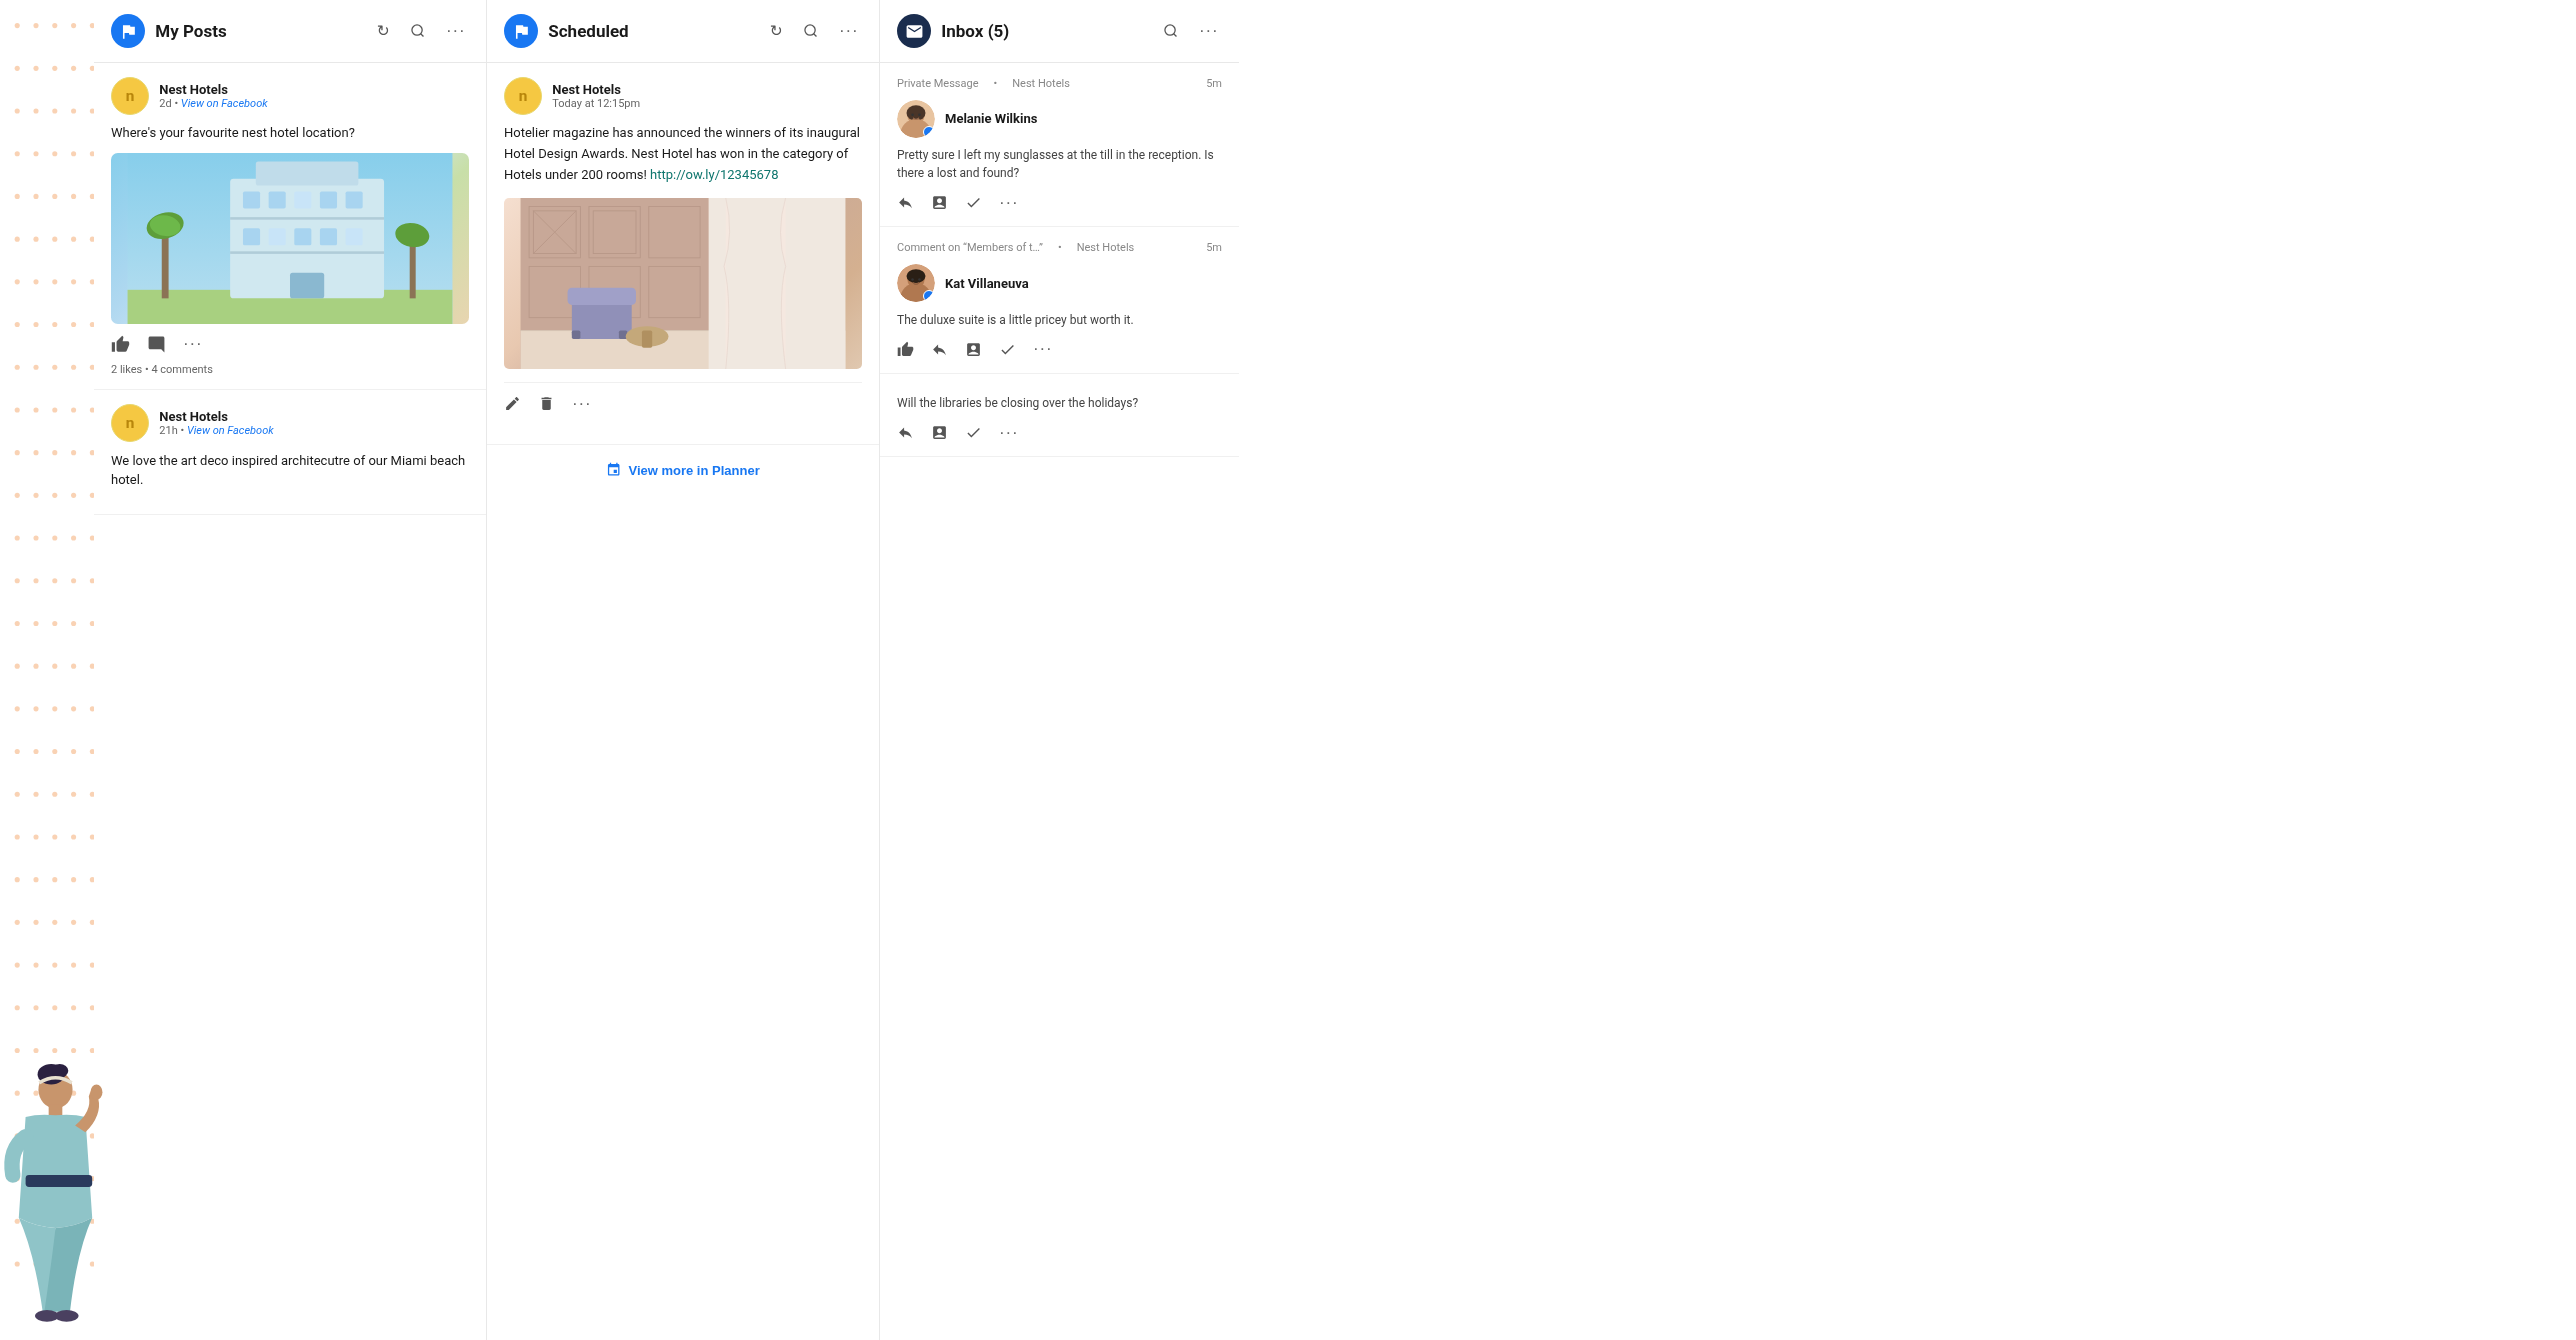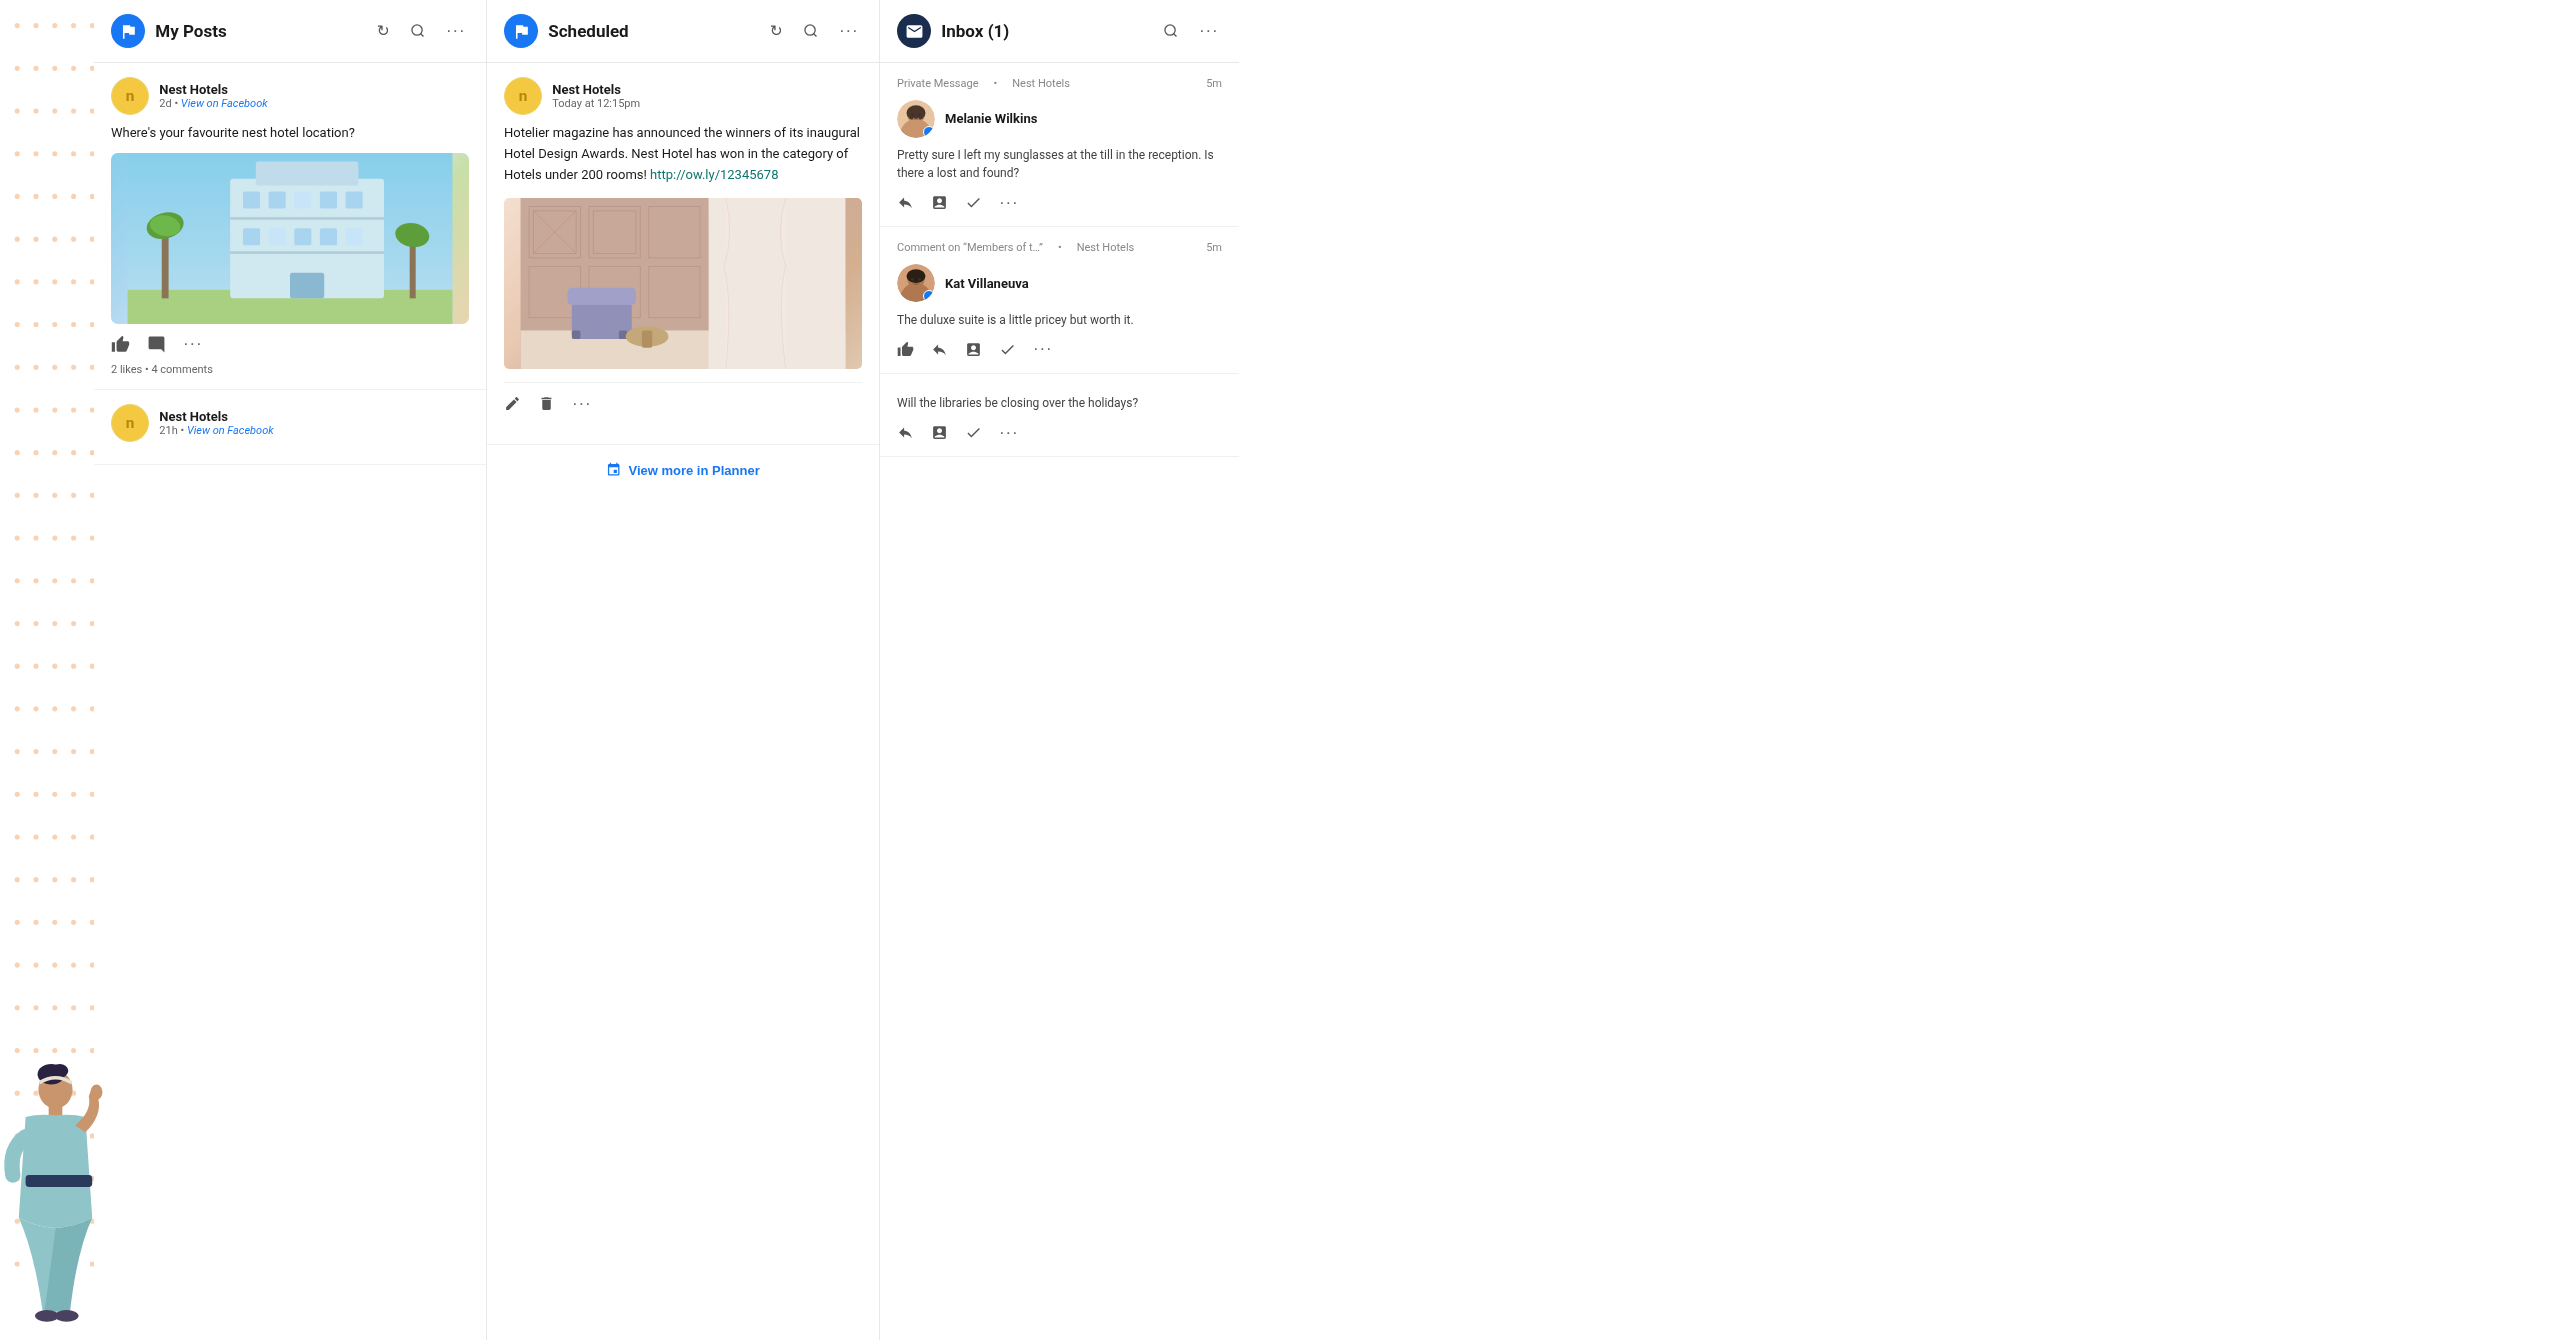--- a/index.html
+++ b/index.html
@@ -703,20 +703,21 @@
       <div class="post-item">
         <div class="post-meta">
           <div class="avatar">n</div>
           <div class="post-info">
             <div class="post-author">Nest Hotels</div>
             <div class="post-time">
               <span>21h</span> • <a href="#">View on Facebook</a>
             </div>
           </div>
         </div>
+        <div class="post-text">We love the art deco inspired architecutre of our Miami beach hotel.</div>
       </div>
     </div>
   </div>
 
   <div class="panel">
     <div class="panel-header">
       <div class="panel-icon">
         <svg viewBox="0 0 24 24" xmlns="http://www.w3.org/2000/svg">
           <path d="M14.4 6L14 4H5v17h2v-7h5.6l.4 2h7V6z" fill="white"></path>
         </svg>
@@ -821,21 +822,21 @@
     </div>
   </div>
 
   <div class="panel inbox-panel">
     <div class="panel-header">
       <div class="panel-icon dark">
         <svg viewBox="0 0 24 24" xmlns="http://www.w3.org/2000/svg" fill="white" width="19" height="19">
           <path d="M20 4H4c-1.1 0-2 .9-2 2v12c0 1.1.9 2 2 2h16c1.1 0 2-.9 2-2V6c0-1.1-.9-2-2-2zm0 4l-8 5-8-5V6l8 5 8-5v2z"></path>
         </svg>
       </div>
-      <span class="panel-title">Inbox (1)</span>
+      <span class="panel-title">Inbox (5)</span>
       <div class="panel-actions">
         <button class="icon-btn">
           <svg width="15.4" height="15.4" viewBox="0 0 24 24" fill="none" stroke="currentColor" stroke-width="2">
             <circle cx="11" cy="11" r="8"></circle>
               <line x1="21" y1="21" x2="16.65" y2="16.65"></line>
           </svg>
         </button>
         <button class="icon-btn three-dots">···</button>
       </div>
     </div>

